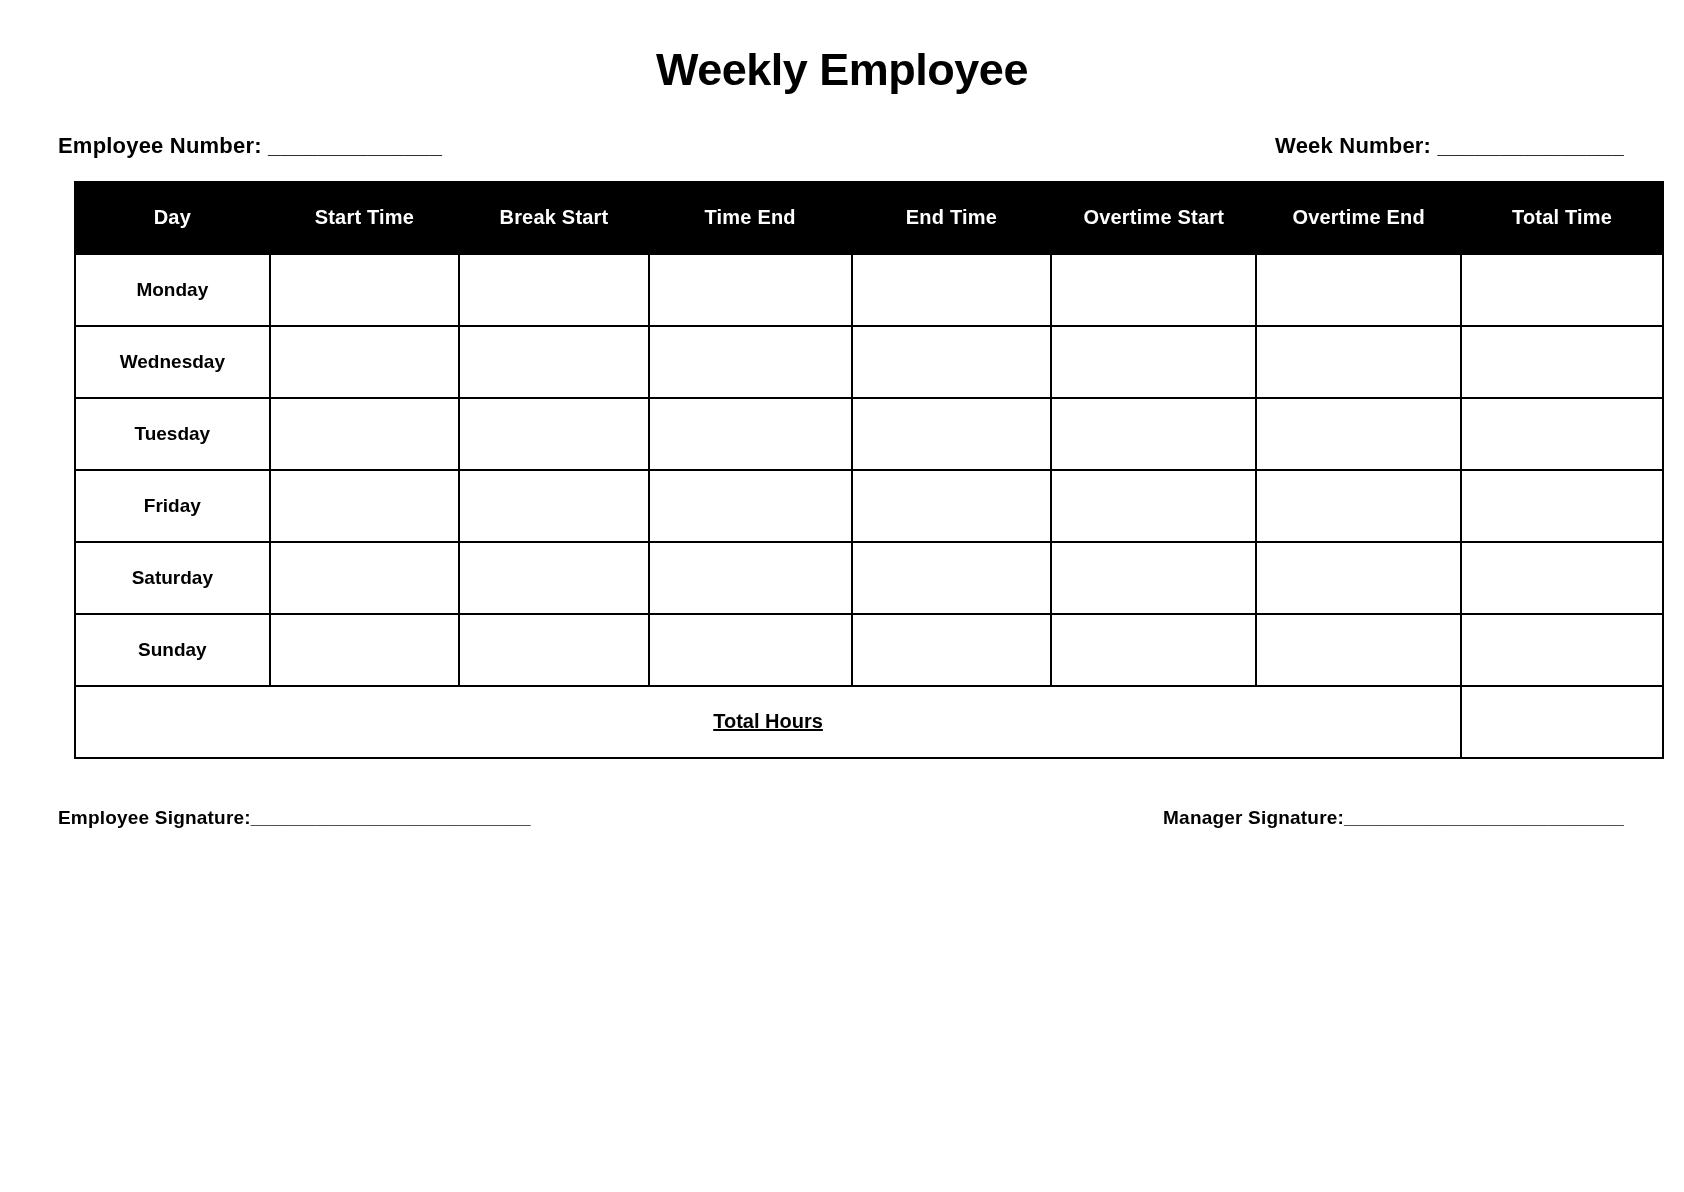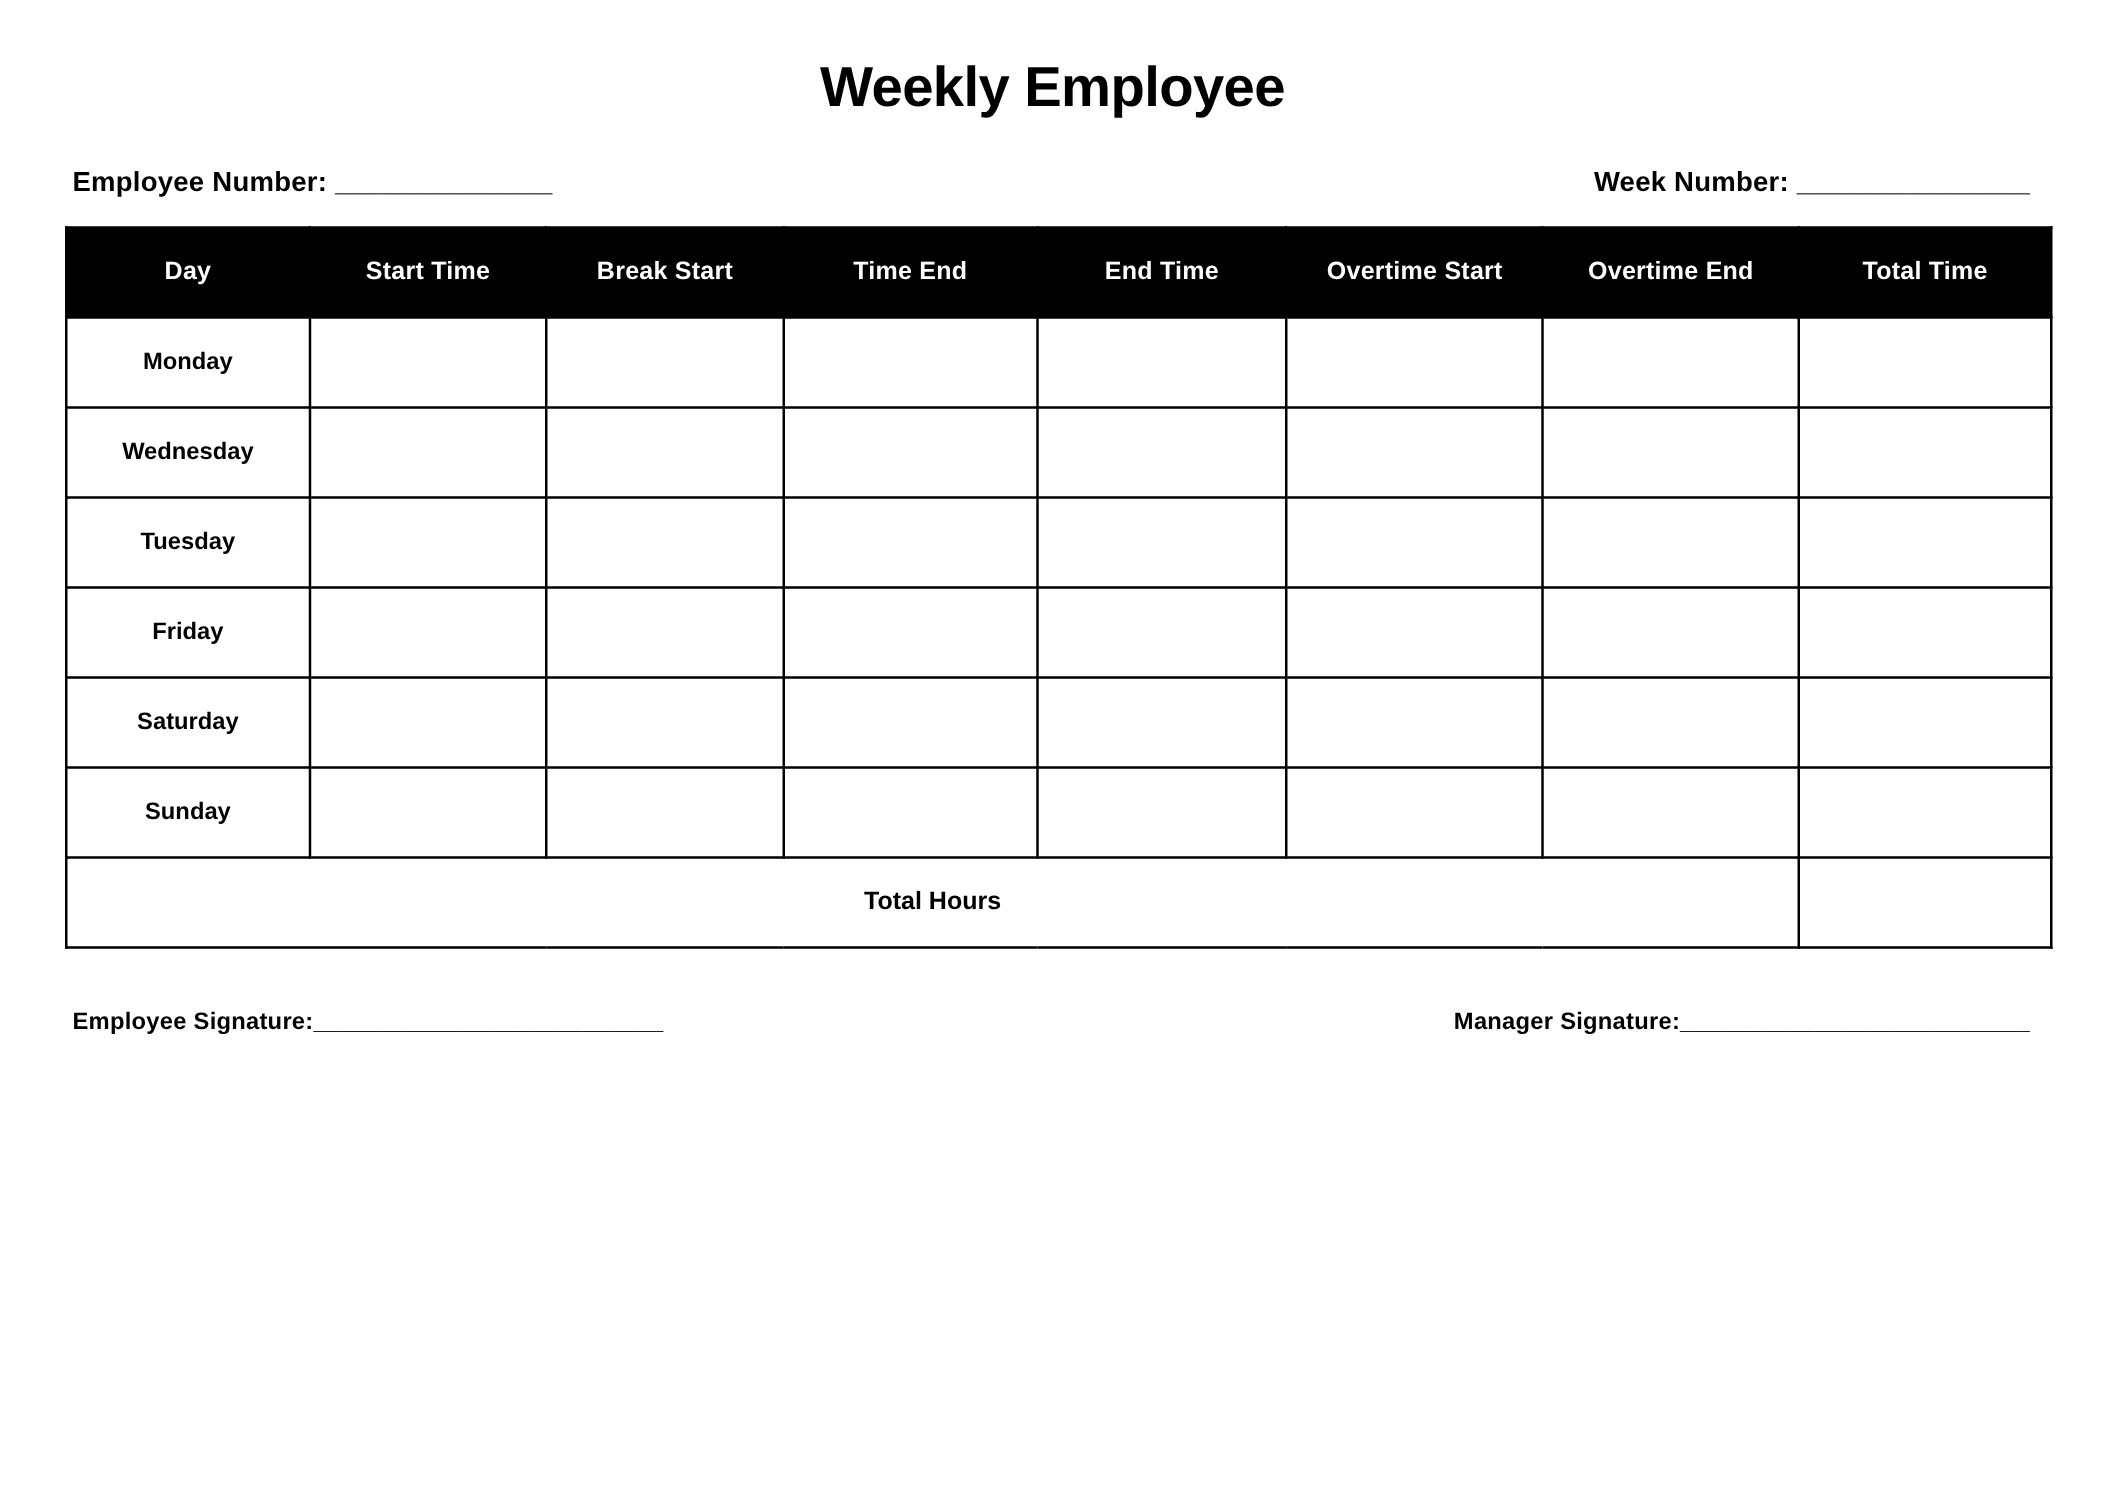--- a/index.html
+++ b/index.html
@@ -37,21 +37,21 @@
     margin: 38px 60px 0 58px;
     font-size: 22px;
     font-weight: bold;
   }
   .meta-left, .meta-right {
     white-space: nowrap;
     letter-spacing: 0.2px;
   }
   table.timesheet {
     border-collapse: collapse;
-    margin: 22px 0 0 52px;
+    margin: 22px 0 0 74px;
     width: 1590px;
     table-layout: fixed;
   }
   table.timesheet th,
   table.timesheet td {
     border: 2px solid #000000;
     text-align: center;
     vertical-align: middle;
   }
   table.timesheet thead th {
@@ -72,20 +72,21 @@
     font-weight: bold;
     font-size: 19px;
   }
   td.blank-cell {
     background: #ffffff;
   }
   tr.total-row td.total-label {
     height: 68px;
     font-size: 20px;
     font-weight: bold;
+    text-decoration: underline;
   }
   .sig-row {
     display: flex;
     justify-content: space-between;
     margin: 48px 60px 0 58px;
     font-size: 19px;
     font-weight: bold;
   }
   .sig-left, .sig-right {
     white-space: nowrap;

